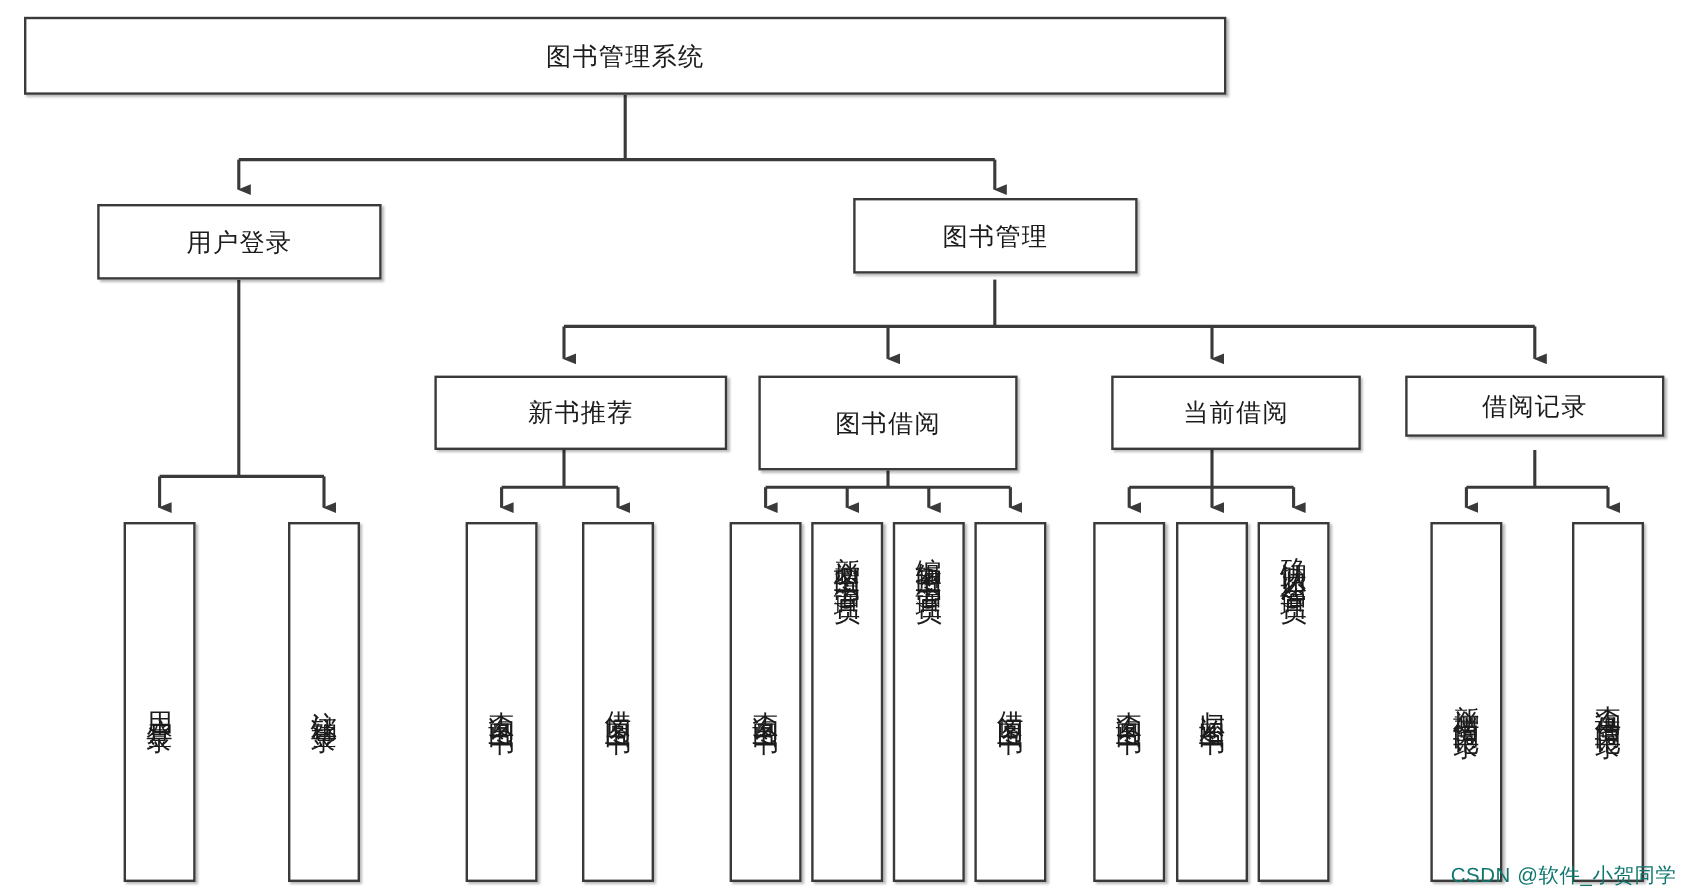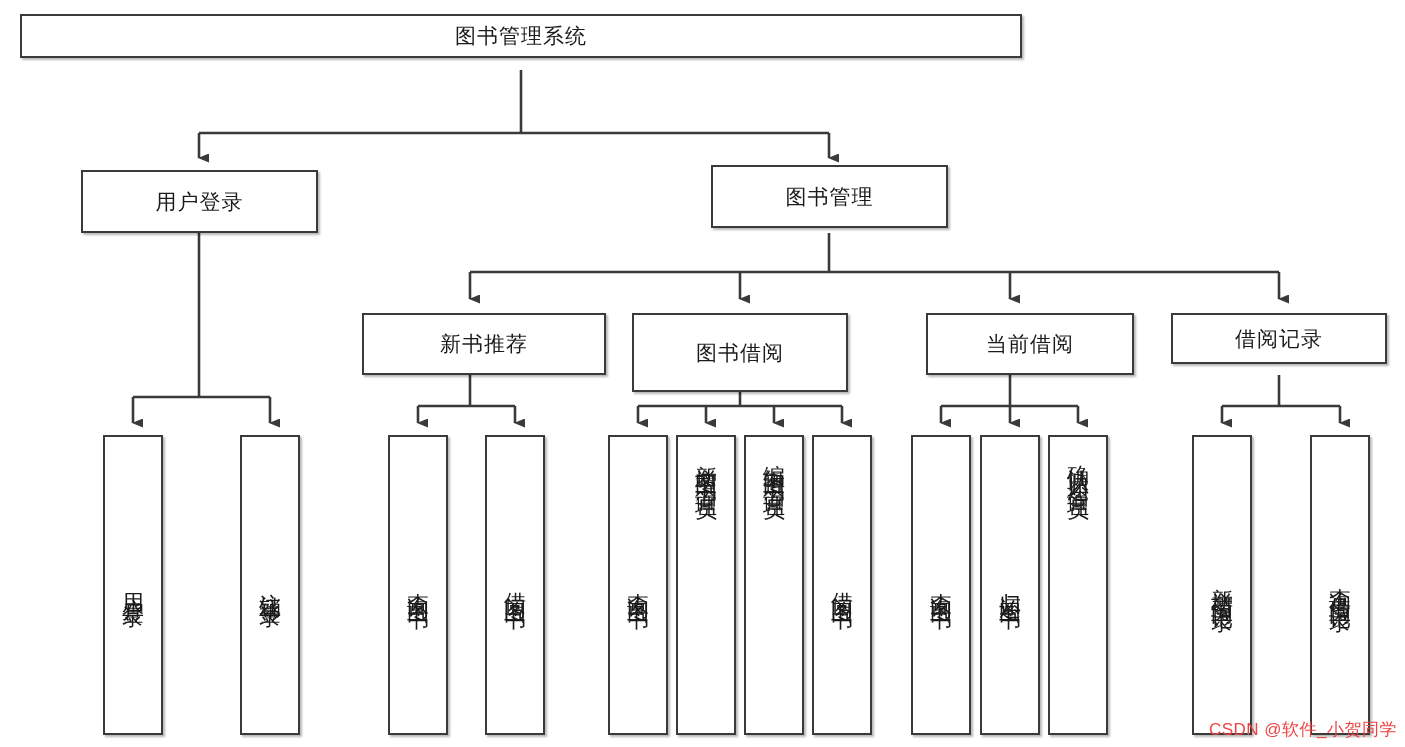--- a/index.html
+++ b/index.html
@@ -55,21 +55,21 @@
   }
   .node.vert.centered {
     align-items: center;
     padding-top: 0;
   }
   #watermark {
     position: absolute;
     right: 8px;
     bottom: 6px;
     font-size: 17px;
-    color: #ef4444;
+    color: #0f766e;
     letter-spacing: 0.5px;
     white-space: nowrap;
   }
 </style>
 </head>
 <body>
 
 <div id="canvas">
 
   <svg class="edges" viewBox="0 0 1405 747">
@@ -115,21 +115,21 @@
       <path d="M1010,406 L1010,423" marker-end="url(#arrow)"></path>
       <path d="M1078,406 L1078,423" marker-end="url(#arrow)"></path>
 
       <path d="M1279,375 L1279,406"></path>
       <path d="M1222,406 L1340,406"></path>
       <path d="M1222,406 L1222,423" marker-end="url(#arrow)"></path>
       <path d="M1340,406 L1340,423" marker-end="url(#arrow)"></path>
     </g>
   </svg>
 
-  <div class="node horiz" style="left:20px; top:14px; width:1002px; height:44px;">
+  <div class="node horiz" style="left:20px; top:14px; width:1002px; height:65px;">
     <span>图书管理系统</span>
   </div>
 
   <div class="node horiz" style="left:81px; top:170px; width:237px; height:63px;">
     <span>用户登录</span>
   </div>
   <div class="node horiz" style="left:711px; top:165px; width:237px; height:63px;">
     <span>图书管理</span>
   </div>
 

